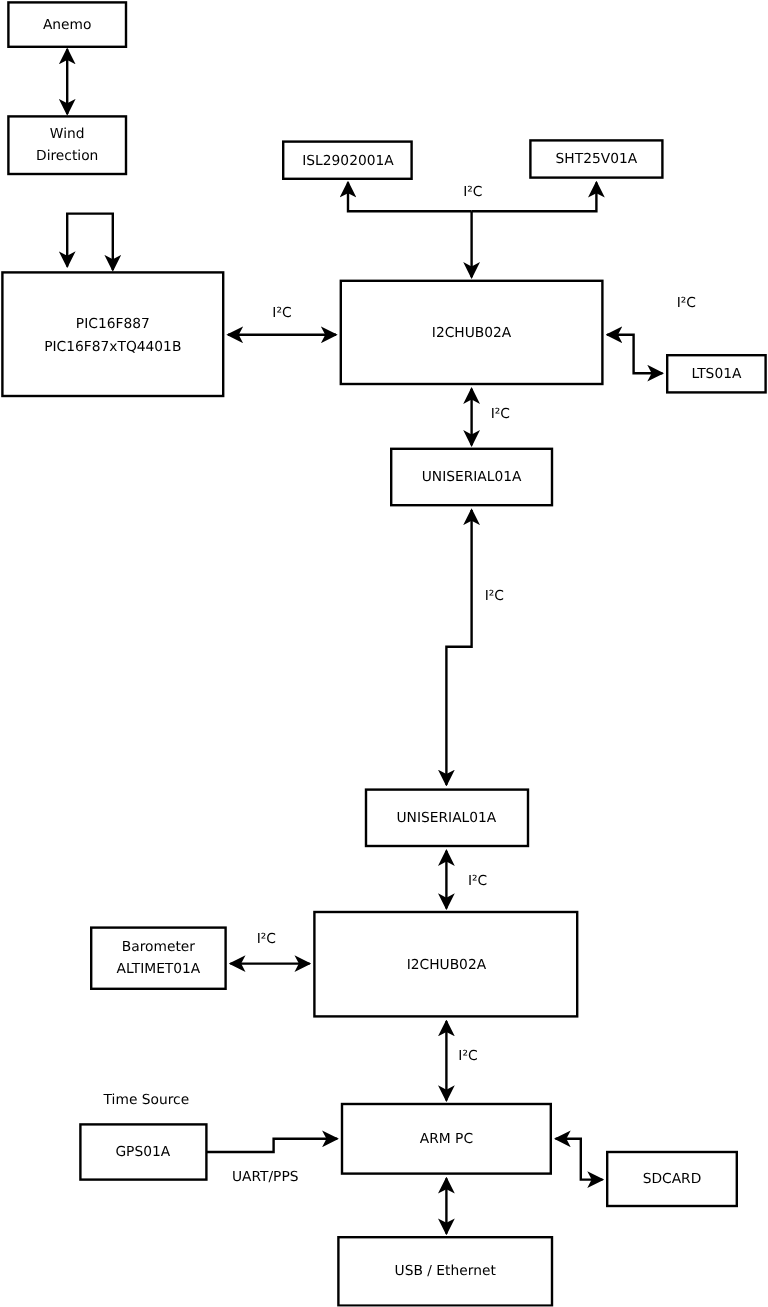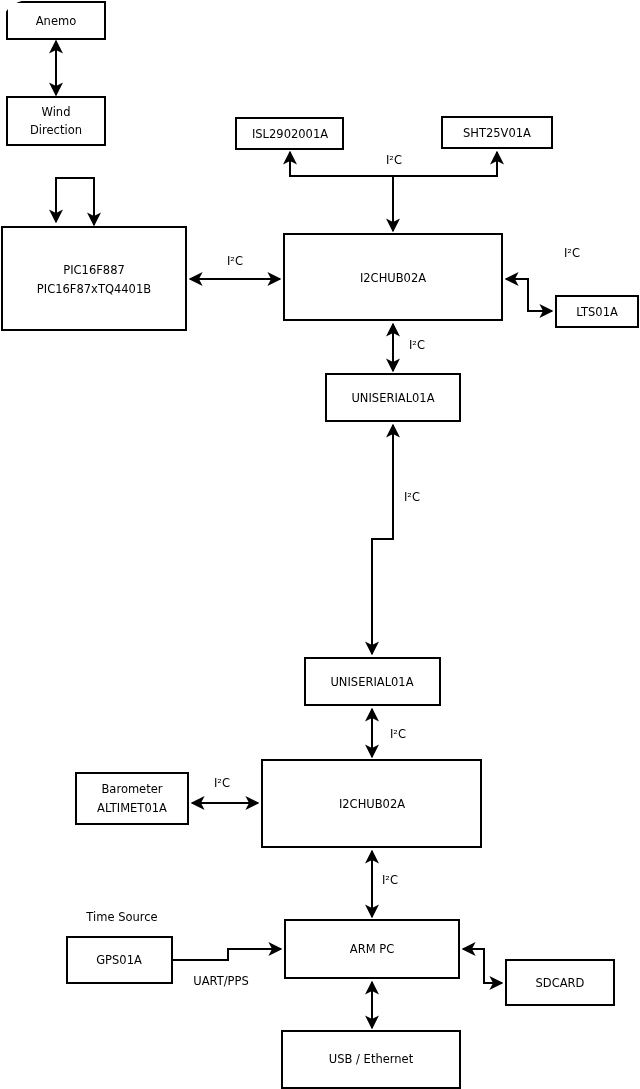--- a/index.html
+++ b/index.html
@@ -7,21 +7,20 @@
     padding: 0;
     background: #ffffff;
   }
   #diagram-root {
     position: relative;
     width: 640px;
     height: 1089px;
     background: #ffffff;
     font-family: "DejaVu Sans", "Liberation Sans", sans-serif;
     overflow: hidden;
-    border-radius: 29px;
   }
   svg.layer {
     position: absolute;
     left: 0;
     top: 0;
     width: 640px;
     height: 1089px;
   }
   .node-rect {
     fill: #ffffff;

